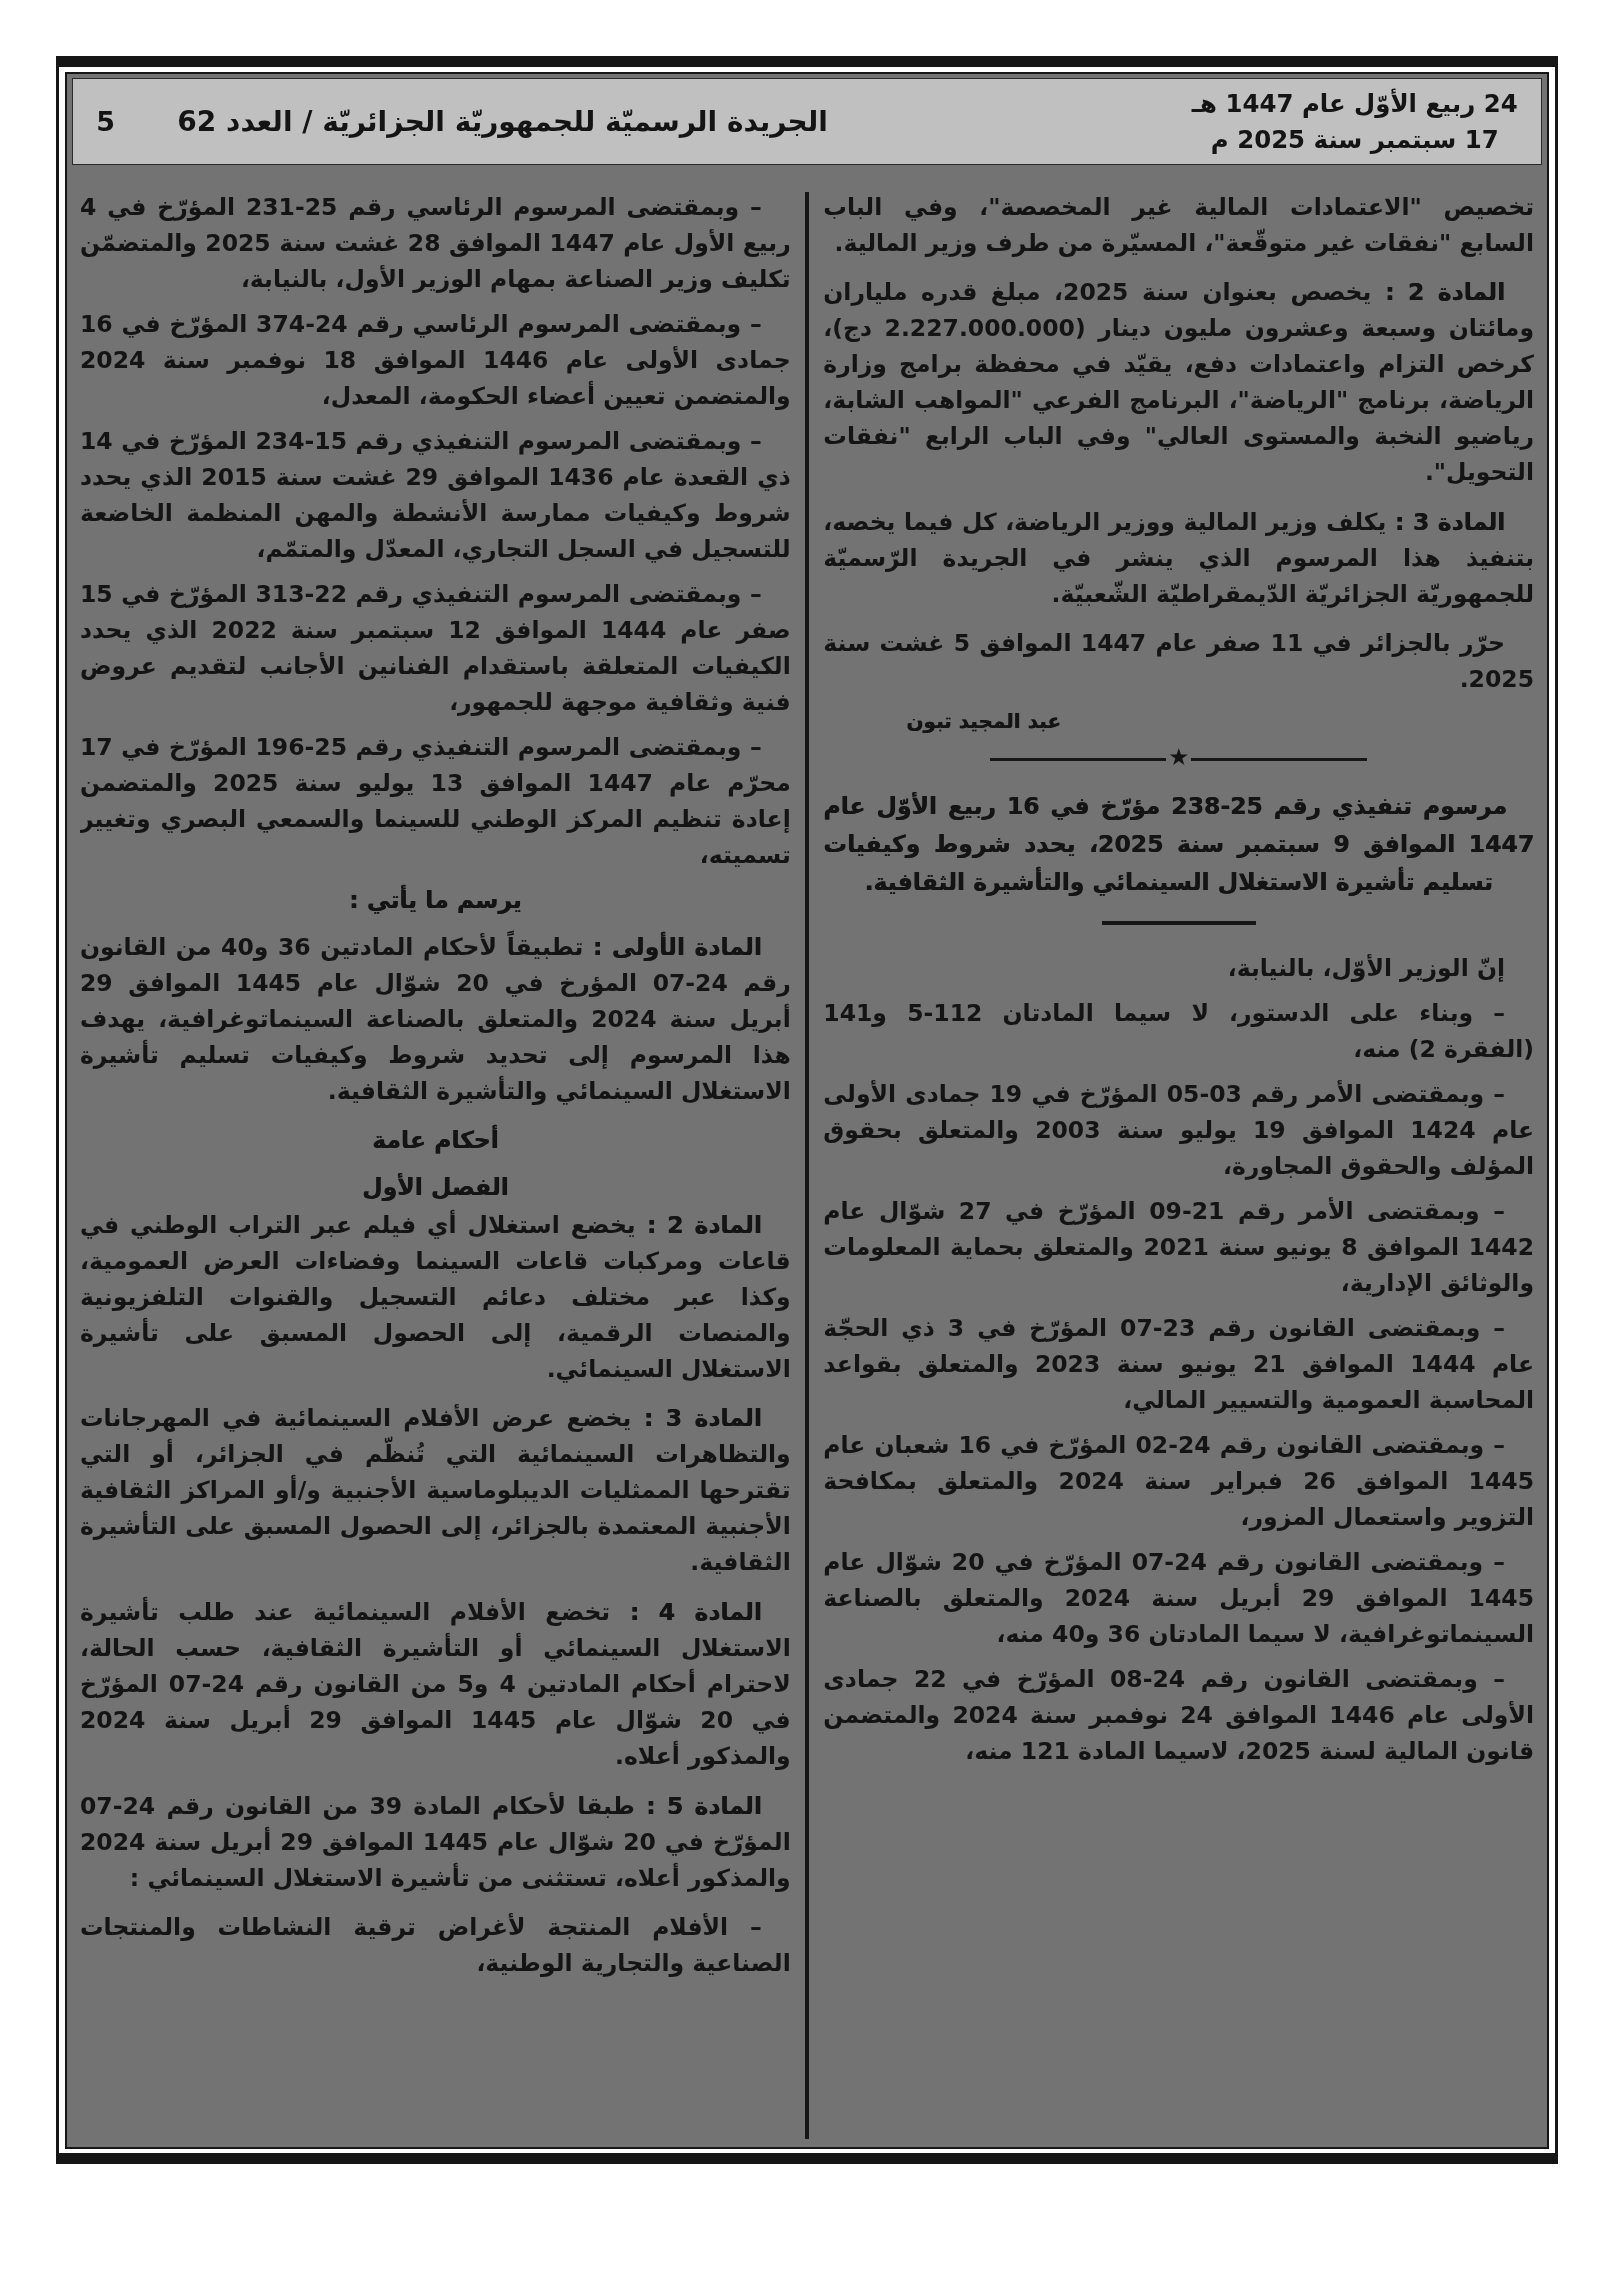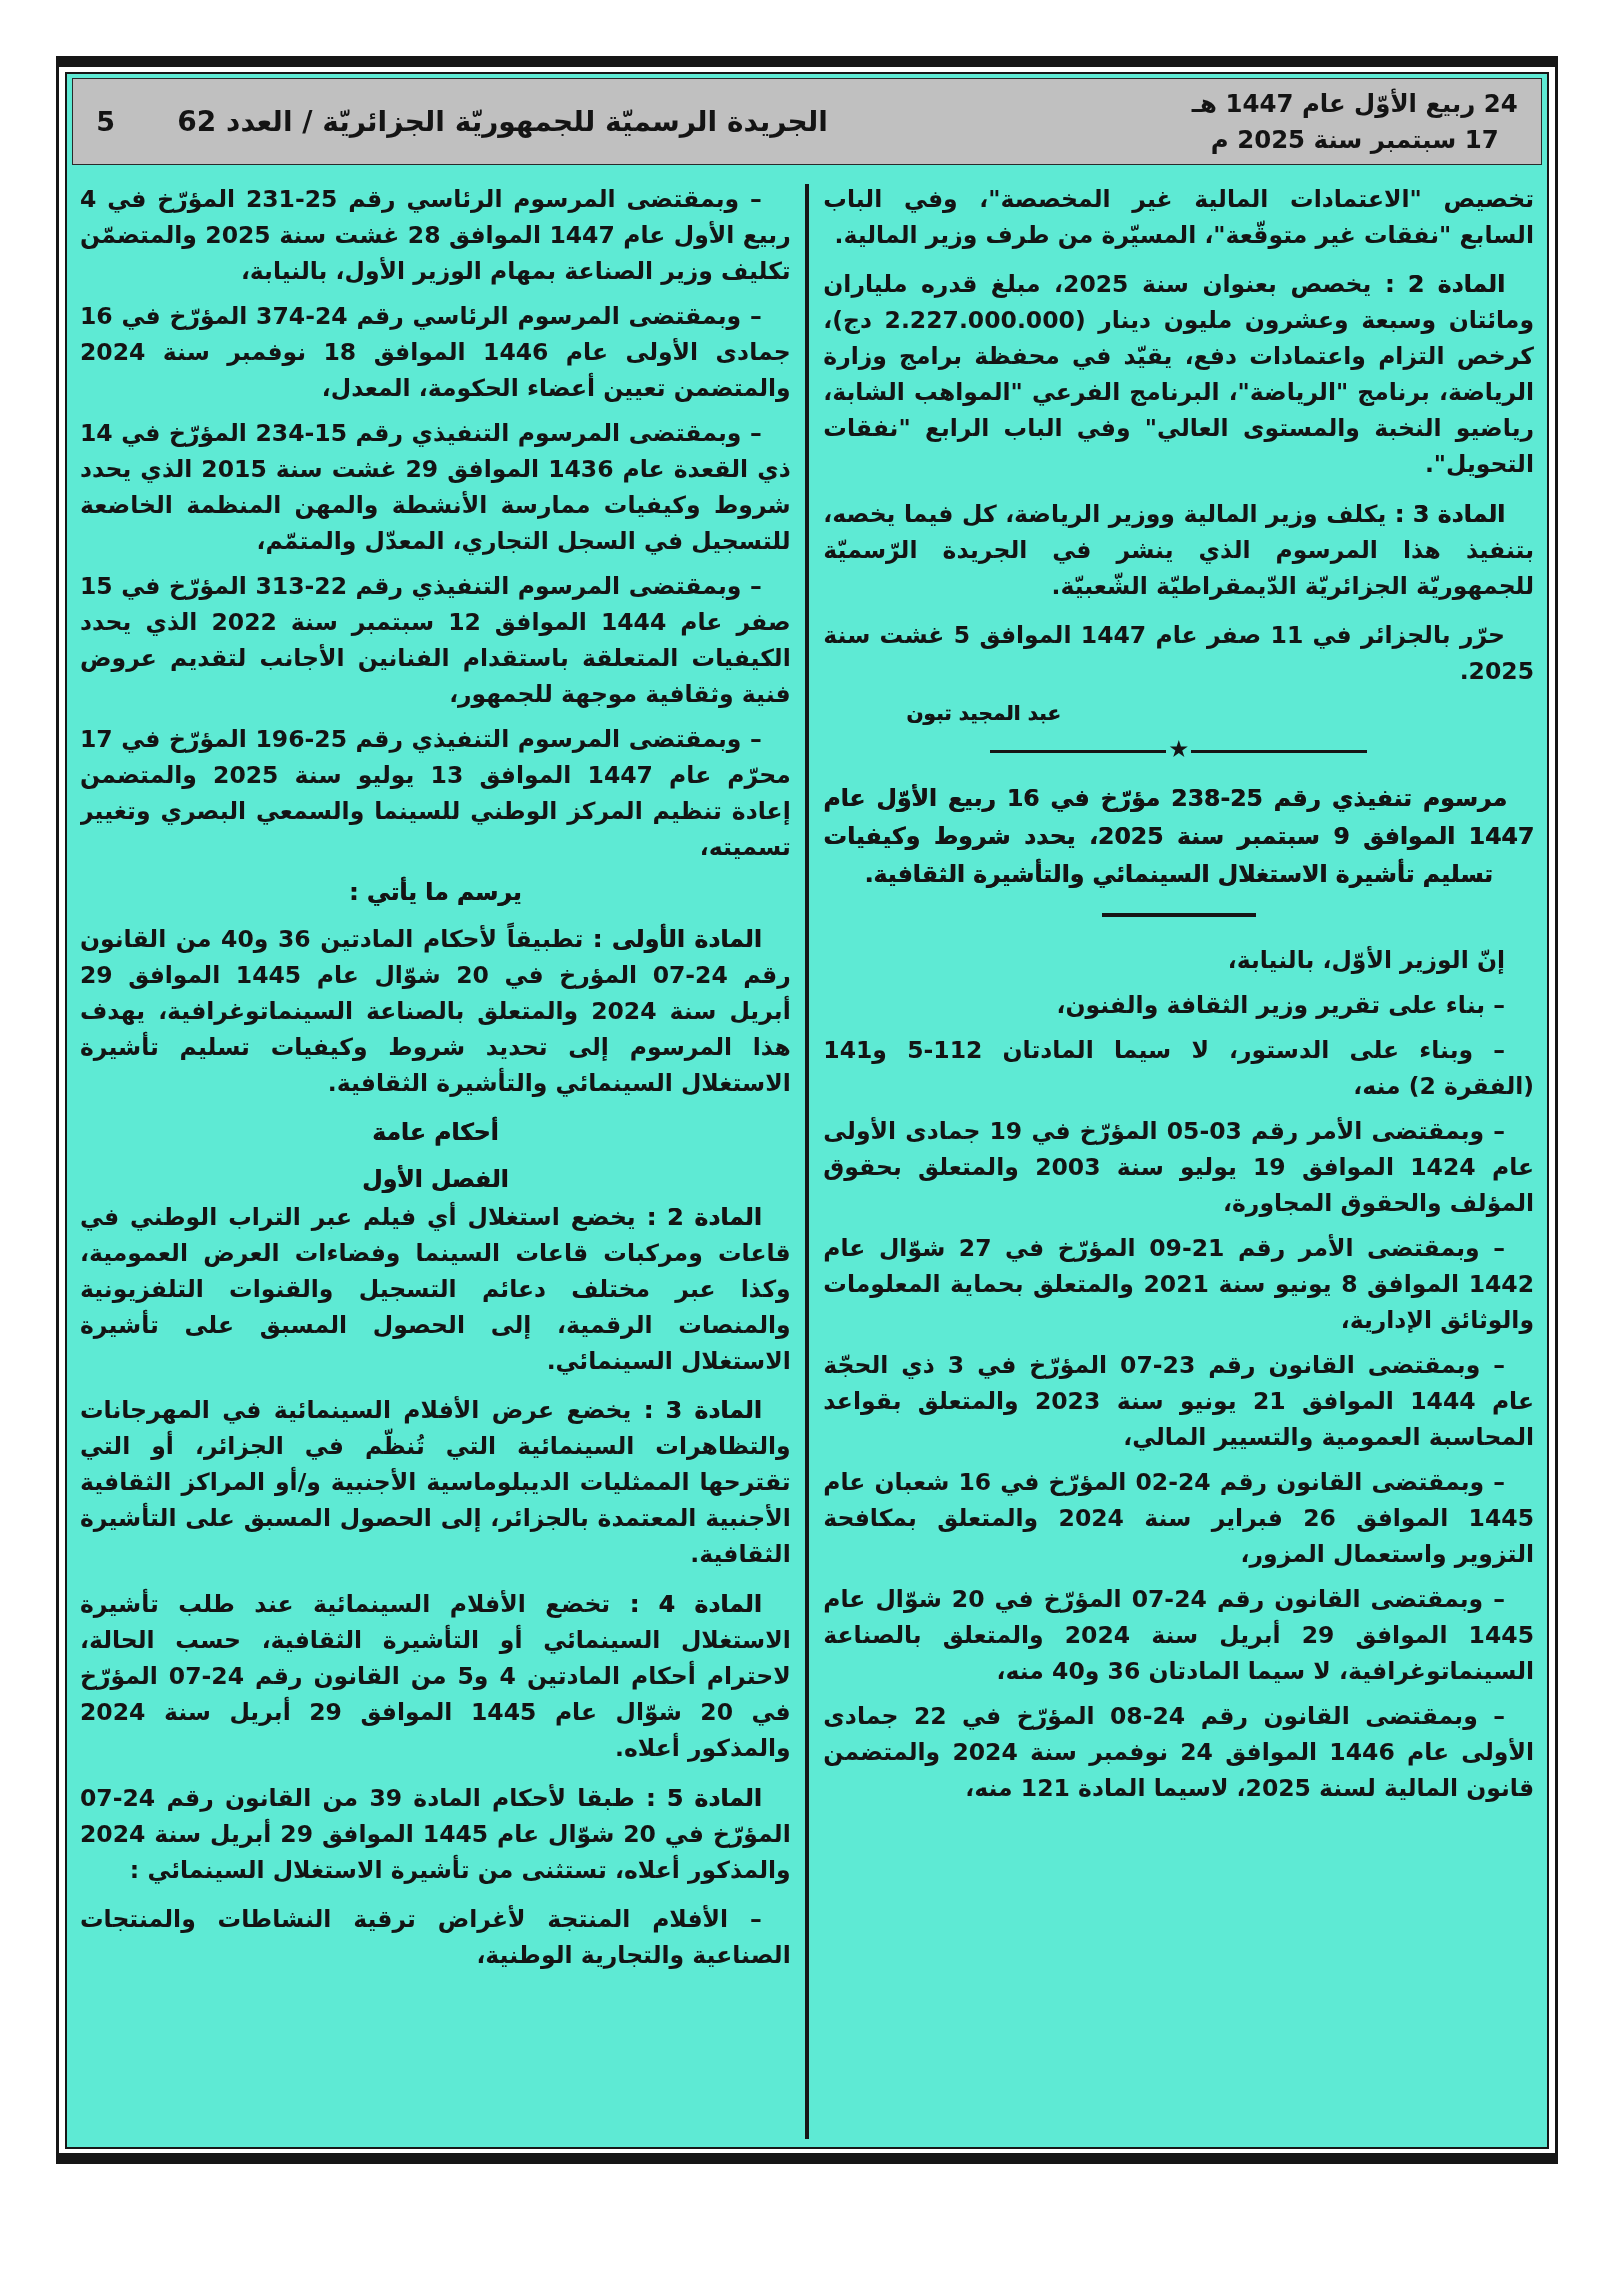--- a/index.html
+++ b/index.html
@@ -15,21 +15,22 @@
   .outer-frame {
     position: absolute; left: 56px; top: 56px;
     width: 1502px; height: 2108px;
     border: 3.6px solid #161616;
     border-top-width: 11.8px; border-bottom-width: 11.8px;
   }
   .inner-frame {
     position: absolute; top: 4.5px; right: 6.3px; bottom: 4.5px; left: 6.3px;
     border: 2.7px solid #161616;
     display: flex; flex-direction: column;
-    background: #5eead4;
+    background: #737373;
+    gap: 8px;
   }
   
   .masthead {
     margin: 4.5px;
     background: #c0c0c0;
     border: 1.8px solid #2a2a2a;
     min-height: 87px;
     display: flex; align-items: center;
     padding: 5.4px 23.5px;
     font-weight: bold;
@@ -114,21 +115,20 @@
         <div class="star-sep">
           <span class="line"></span>
           <span class="star">★</span>
           <span class="line"></span>
         </div>
 
         <p class="p decree-title">مرسوم تنفيذي رقم 25-238 مؤرّخ في 16 ربيع الأوّل عام 1447 الموافق 9 سبتمبر سنة 2025، يحدد شروط وكيفيات تسليم تأشيرة الاستغلال السينمائي والتأشيرة الثقافية.</p>
         <div class="short-rule"></div>
 
         <p class="p tight">إنّ الوزير الأوّل، بالنيابة،</p>
-        <p class="p tight">– بناء على تقرير وزير الثقافة والفنون،</p>
         <p class="p tight">– وبناء على الدستور، لا سيما المادتان 112-5 و141 (الفقرة 2) منه،</p>
         <p class="p tight">– وبمقتضى الأمر رقم 03-05 المؤرّخ في 19 جمادى الأولى عام 1424 الموافق 19 يوليو سنة 2003 والمتعلق بحقوق المؤلف والحقوق المجاورة،</p>
         <p class="p tight">– وبمقتضى الأمر رقم 21-09 المؤرّخ في 27 شوّال عام 1442 الموافق 8 يونيو سنة 2021 والمتعلق بحماية المعلومات والوثائق الإدارية،</p>
         <p class="p tight">– وبمقتضى القانون رقم 23-07 المؤرّخ في 3 ذي الحجّة عام 1444 الموافق 21 يونيو سنة 2023 والمتعلق بقواعد المحاسبة العمومية والتسيير المالي،</p>
         <p class="p tight">– وبمقتضى القانون رقم 24-02 المؤرّخ في 16 شعبان عام 1445 الموافق 26 فبراير سنة 2024 والمتعلق بمكافحة التزوير واستعمال المزور،</p>
         <p class="p tight">– وبمقتضى القانون رقم 24-07 المؤرّخ في 20 شوّال عام 1445 الموافق 29 أبريل سنة 2024 والمتعلق بالصناعة السينماتوغرافية، لا سيما المادتان 36 و40 منه،</p>
         <p class="p tight">– وبمقتضى القانون رقم 24-08 المؤرّخ في 22 جمادى الأولى عام 1446 الموافق 24 نوفمبر سنة 2024 والمتضمن قانون المالية لسنة 2025، لاسيما المادة 121 منه،</p>
       </section>
 
       <div class="col-divider"></div>

